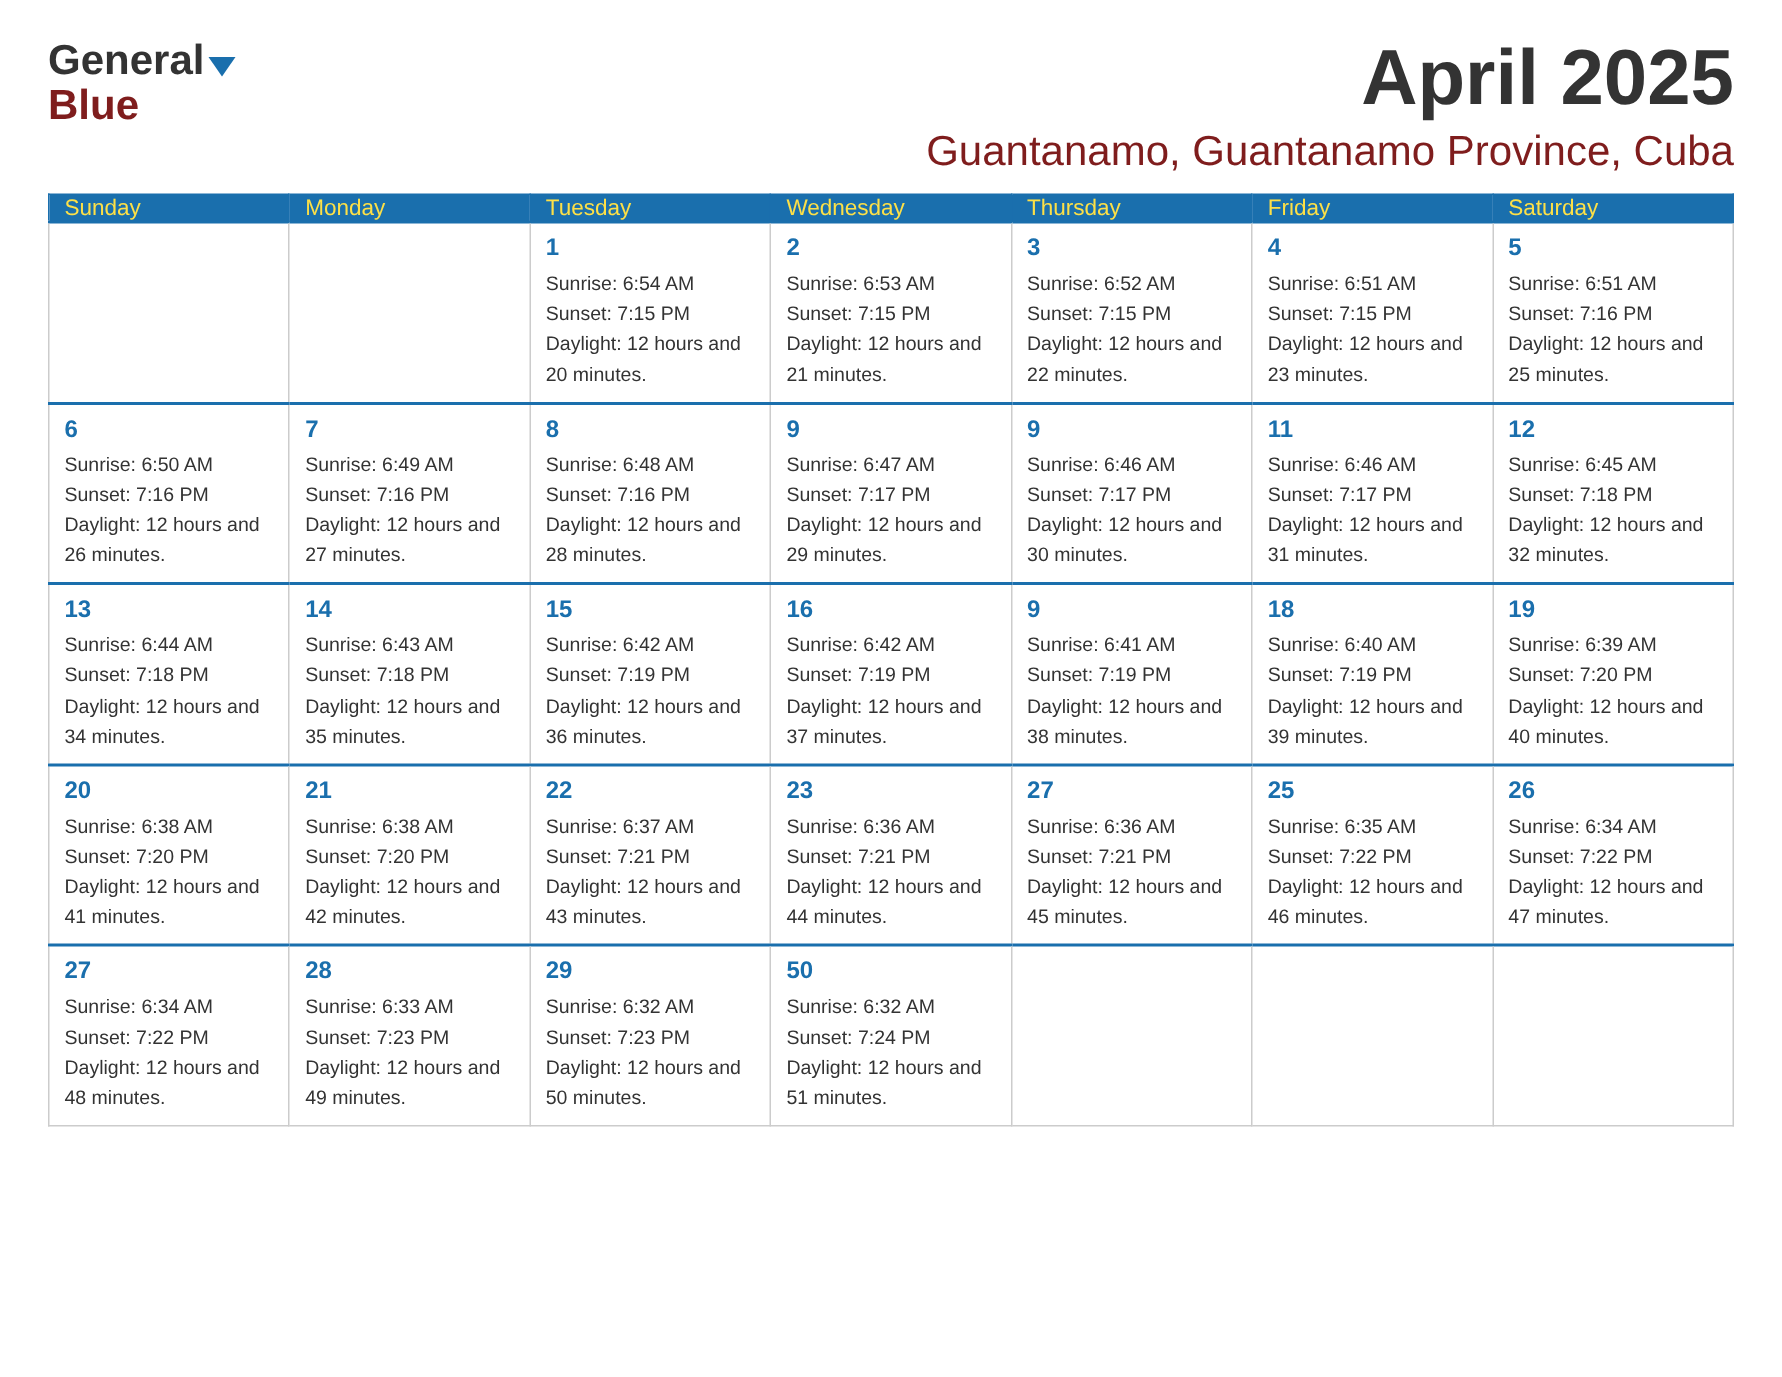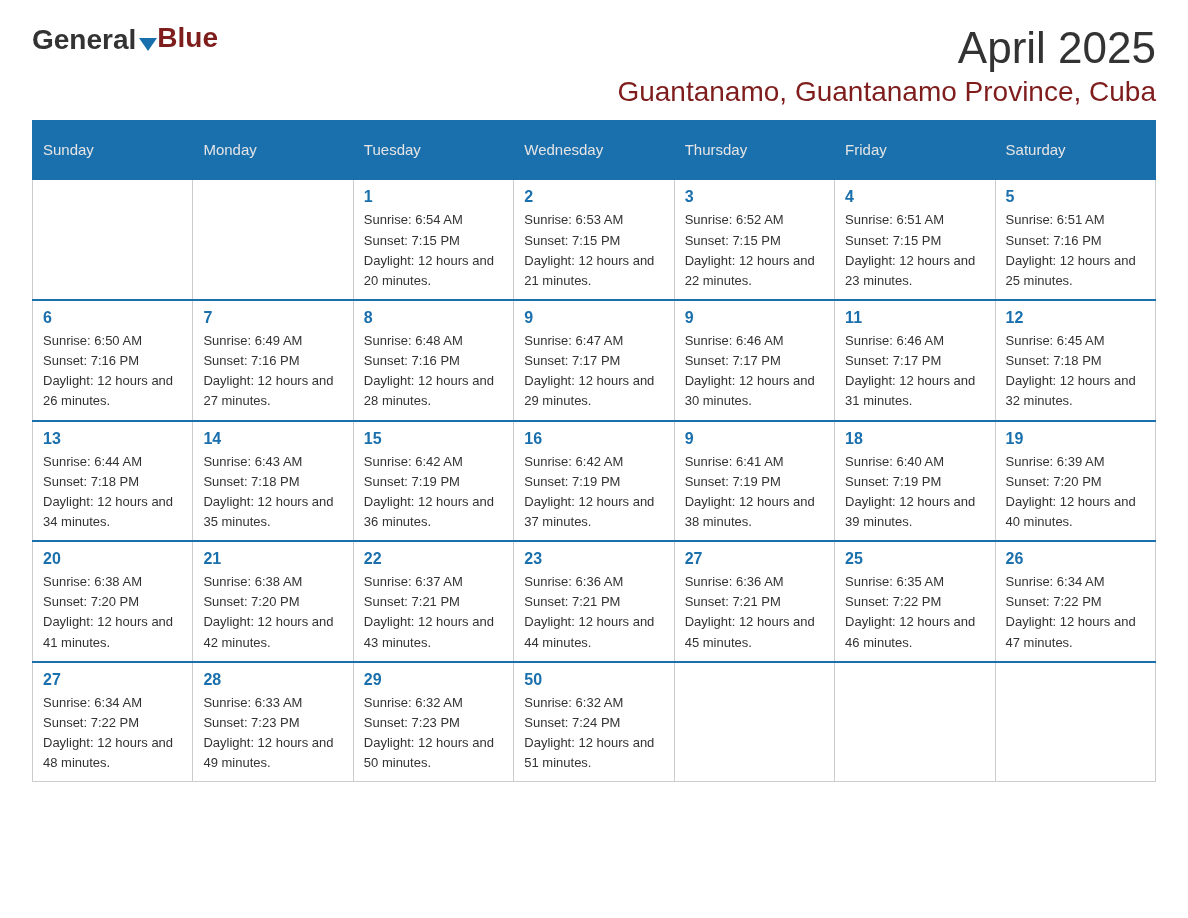--- a/index.html
+++ b/index.html
@@ -10,47 +10,48 @@
       padding: 24px 32px;
     }
     .header-row {
       display: flex;
       justify-content: space-between;
       align-items: flex-start;
       margin-bottom: 8px;
     }
     .logo {
       display: flex;
+      flex-direction: column;
       align-items: flex-start;
     }
     .title-block {
       text-align: right;
     }
     .month-title {
-      font-size: 44px;
-      font-weight: normal;
+      font-size: 52px;
+      font-weight: bold;
       color: #333;
       line-height: 1.1;
     }
     .location-title {
       font-size: 28px;
       color: #7f1d1d;
       margin-top: 4px;
     }
     .calendar-table {
       width: 100%;
       border-collapse: collapse;
       margin-top: 12px;
     }
     .calendar-table th {
       background-color: #1a6fad;
-      color: #e5e5e5;
+      color: #fde047;
       font-size: 15px;
       font-weight: normal;
-      padding: 20px 10px;
+      padding: 0 10px;
       text-align: left;
       border: 1px solid #1a6fad;
     }
     .calendar-table td {
       vertical-align: top;
       padding: 8px 10px;
       border: 1px solid #ccc;
       font-size: 13px;
       color: #333;
       width: 14.28%;

